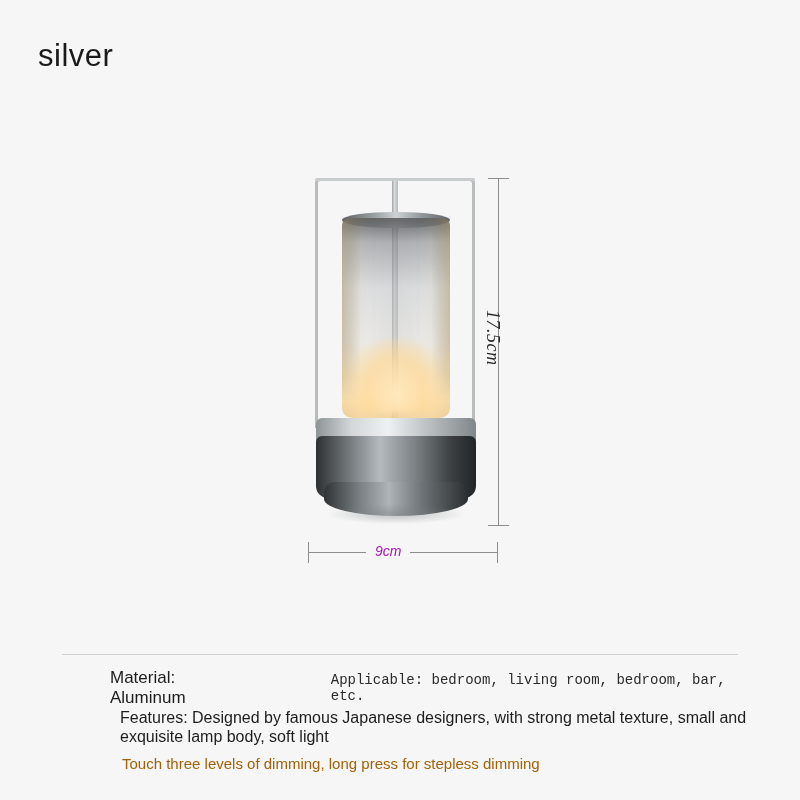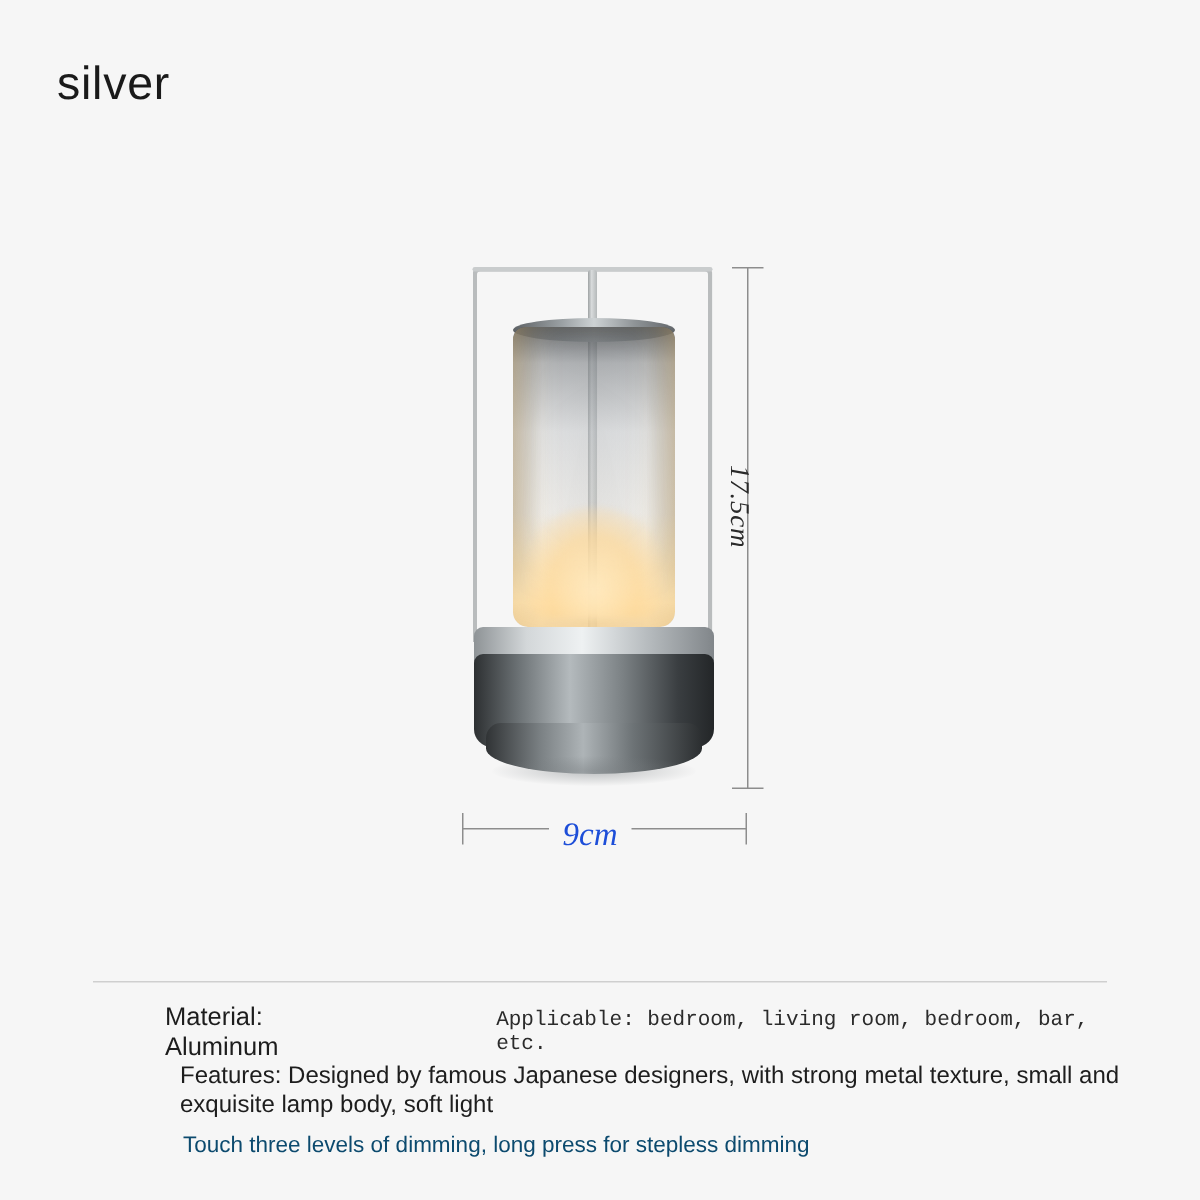--- a/index.html
+++ b/index.html
@@ -167,24 +167,24 @@
     width: 1px; height: 21px;
     background: #8d8d8d;
   }
   .dim-h .cap.left { left: 0; }
   .dim-h .cap.right { right: 0; }
   .dim-h-label {
     position: absolute;
     left: 366px; top: 543px;
     padding: 0 9px;
     background: #f6f6f6;
-    font-size: 22px;
-    color: #1d4ed8;
+    font-size: 14px;
+    color: #a21caf;
     font-style: italic;
-    font-family: Liberation Serif, serif;
+    font-family: Liberation Sans, sans-serif;
   }
 
   
   .divider {
     position: absolute;
     left: 62px; top: 654px;
     width: 676px; height: 1px;
     background: #cfcfcf;
   }
   .spec-row {
@@ -211,21 +211,21 @@
     width: 660px;
     font-size: 16px;
     line-height: 19px;
     color: #1d1d1d;
     margin-left: 20px;
   }
   .touch {
     position: absolute;
     left: 122px; top: 755px;
     font-size: 15px;
-    color: #0c4a6e;
+    color: #a16207;
   }
 </style>
 </head>
 <body>
 
 <div id="page">
 
   <div class="title">silver</div>
 
   <div class="product-stage">

